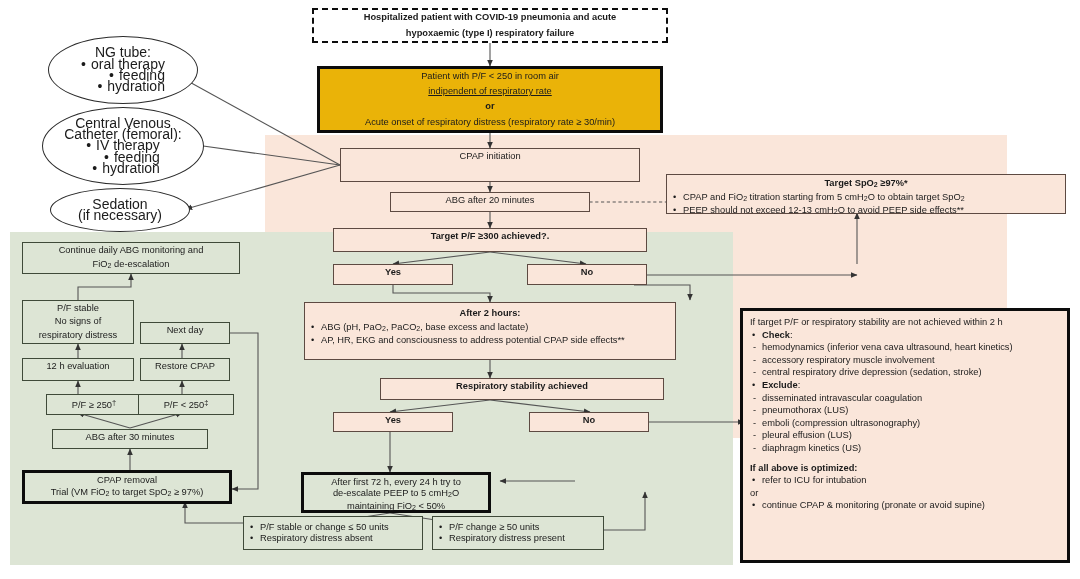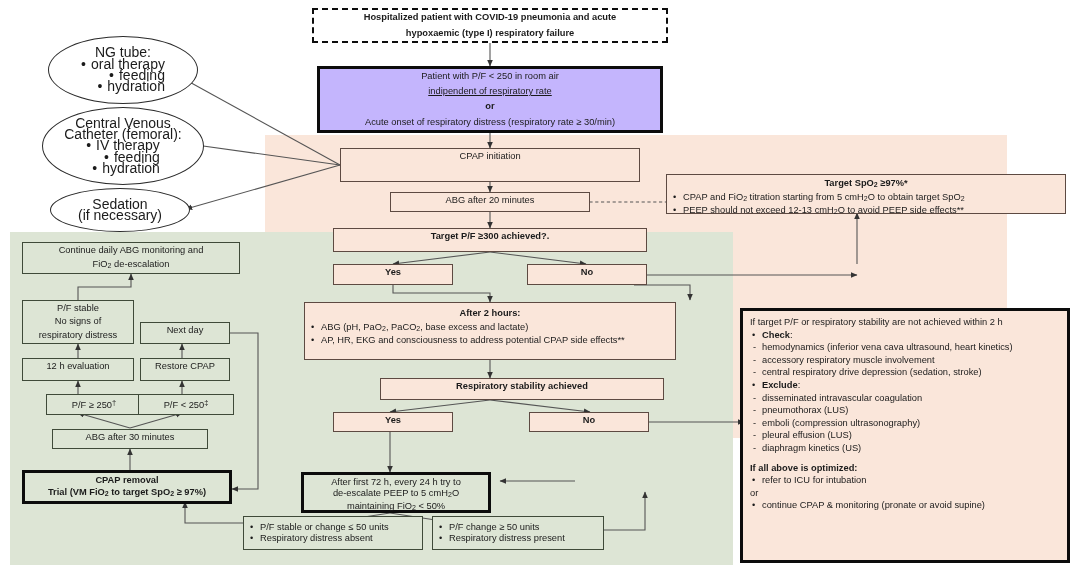--- a/index.html
+++ b/index.html
@@ -29,21 +29,21 @@
     background:#fae6da;
     display:flex;
     flex-direction:column;
     justify-content:space-between;
     font-size:9.3px;
     line-height:11.4px;
     text-align:center;
     padding:2px 4px;
   }
   .node.green{background:#dde5d5;border-color:#3f4a39;}
-  .node.white{background:#c4b5fd;border-color:#333;}
+  .node.white{background:#eab308;border-color:#333;}
   .node.heavy{border:3px solid #0c0c0c;}
   .node.dashed{border:2px dashed #0c0c0c;background:#ffffff;}
   .node.bold{font-weight:bold;}
   .node.left{text-align:left;align-items:flex-start;}
 
   .ellipse{
     position:absolute;
     box-sizing:border-box;
     border:1.4px solid #2b2b2b;
     border-radius:50%;
@@ -284,21 +284,21 @@
   </div>
 
   <div class="node green" style="left:138px;top:394px;width:96px;height:21px;">
     <span class="ln"><span>P/F &lt; 250</span><span class="sup">‡</span></span>
   </div>
 
   <div class="node green" style="left:52px;top:429px;width:156px;height:20px;">
     <span class="ln">ABG after 30 minutes</span>
   </div>
 
-  <div class="node green heavy" style="left:22px;top:470px;width:210px;height:34px;font-weight:bold;">
+  <div class="node green heavy" style="left:22px;top:470px;width:210px;height:34px;">
     <span class="ln">CPAP removal</span>
     <span class="ln">Trial (VM FiO<span class="sub">2</span> to target SpO<span class="sub">2</span> ≥ 97%)</span>
   </div>
 
   <div class="node green heavy" style="left:301px;top:472px;width:190px;height:41px;">
     <span class="ln">After first 72 h, every 24 h try to</span>
     <span class="ln">de-escalate PEEP to 5 cmH<span class="sub">2</span>O</span>
     <span class="ln">maintaining FiO<span class="sub">2</span> &lt; 50%</span>
   </div>
 

